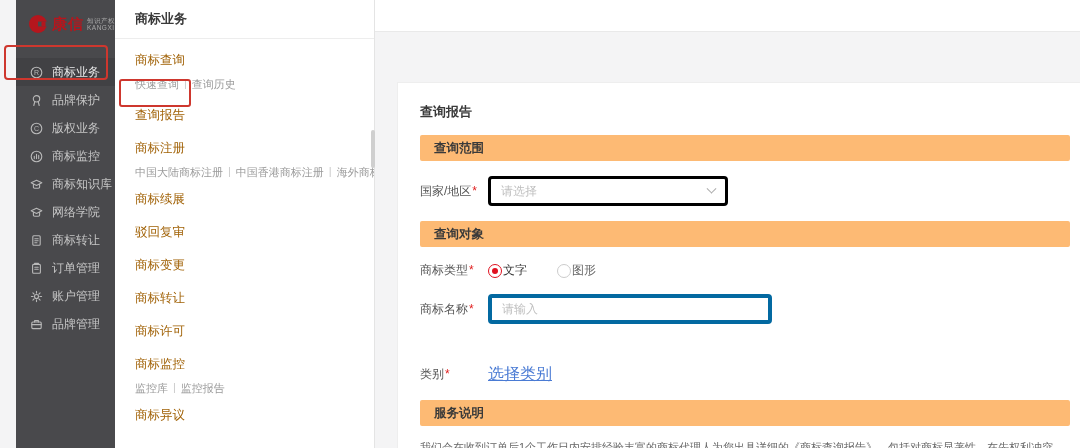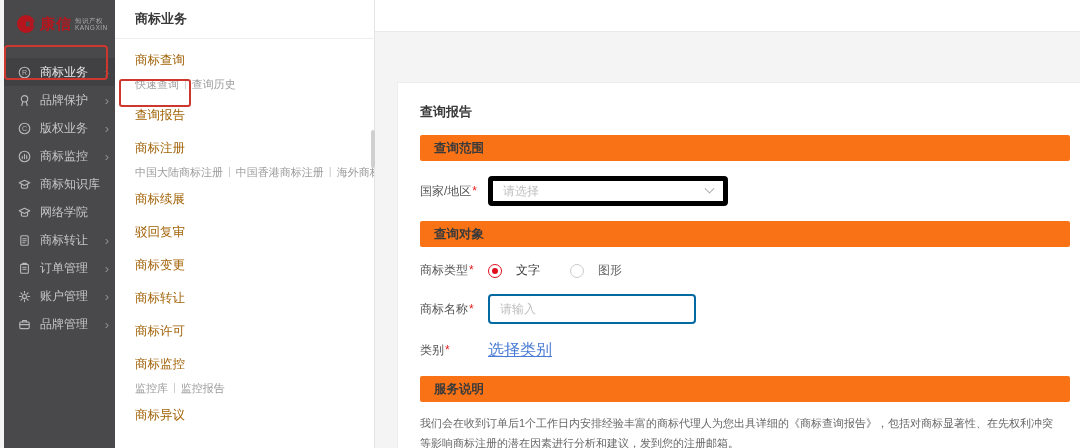--- a/index.html
+++ b/index.html
@@ -5,21 +5,21 @@
   * { margin:0; padding:0; box-sizing:border-box; }
   html,body { width:1080px; height:448px; overflow:hidden; }
   body {
     position:relative;
     font-family:"Liberation Sans","DejaVu Sans",sans-serif;
     background:#f4f4f5;
     color:#333;
   }
 
   
-  .sidebar { position:absolute; left:4px; top:0; width:115px; height:448px; background:#49494c; }
+  .sidebar { position:absolute; left:16px; top:0; width:115px; height:448px; background:#49494c; }
   .logo { height:48px; display:flex; align-items:center; padding-left:12px; }
   .logo-mark { width:20px; height:20px; margin-right:4px; flex-shrink:0; }
   .logo-cn { font-size:15px; font-weight:bold; color:#b5161d; letter-spacing:1px; }
   .logo-sub { display:flex; flex-direction:column; margin-left:3px; line-height:1.15; }
   .logo-sub span { font-size:6.5px; color:#a9a9a9; letter-spacing:0.5px; }
   .nav { padding-top:10px; }
   .nav-item { height:28px; display:flex; align-items:center; padding:0 10px 0 14px; color:#c6c6c6; font-size:12px; cursor:pointer; }
   .nav-item.active { background:#414144; color:#e9e9e9; }
   .nav-item .icon { width:13px; height:13px; margin-right:9px; flex-shrink:0; display:flex; }
   .nav-item svg { stroke:#b8b8b8; fill:none; stroke-width:1.1; stroke-linecap:round; stroke-linejoin:round; }
@@ -34,32 +34,32 @@
   .sm-sub { font-size:11px; color:#9b9b9b; display:flex; align-items:flex-start; white-space:nowrap; overflow:hidden; padding-bottom:3px; }
   .sm-sub .link-sub { cursor:pointer; }
   .sm-sep { color:#c9c9c9; margin:0 5px; }
   .scroll-thumb { position:absolute; left:371px; top:130px; width:4px; height:38px; background:#cfcfcf; border-radius:2px; }
 
   
   .main { position:absolute; left:375px; top:0; right:0; height:448px; background:#f4f4f5; }
   .topbar { height:32px; background:#fff; border-bottom:1px solid #e9e9e9; }
   .card { position:absolute; left:22px; top:82px; right:0; bottom:0; background:#fff; border:1px solid #eeeeee; border-right:none; border-bottom:none; padding:14px 10px 0 22px; }
   .page-title { font-size:13px; font-weight:bold; color:#3a3a3a; margin:6px 0 14px; }
-  .section-bar { background:#f97316; height:26px; line-height:26px; font-size:12.5px; font-weight:bold; color:#3a3a3a; padding-left:14px; border-radius:2px; }
+  .section-bar { background:#fdba74; height:26px; line-height:26px; font-size:12.5px; font-weight:bold; color:#3a3a3a; padding-left:14px; border-radius:2px; }
   .form-row { display:flex; align-items:center; margin:15px 0; }
-  .form-row.cat { margin-top:16px; }
+  .form-row.cat { margin-top:40px; }
   .form-label { width:68px; font-size:12px; color:#555; flex-shrink:0; }
   .req { color:#e02020; margin-left:1px; }
-  .select-box { width:240px; height:30px; border:5px solid #000000; border-radius:4px; background:#fff; display:flex; align-items:center; padding:0 10px; cursor:pointer; }
+  .select-box { width:240px; height:30px; border:3px solid #000000; border-radius:4px; background:#fff; display:flex; align-items:center; padding:0 10px; cursor:pointer; }
   .select-ph { flex:1; font-size:12px; color:#bfbfbf; }
   .chevron-down { width:7px; height:7px; border-right:1.4px solid #aaa; border-bottom:1.4px solid #aaa; transform:rotate(45deg) translate(-2px,-2px); }
-  .text-input { width:208px; height:30px; border:2px solid #0369a1; border-radius:4px; padding:0 10px; font-size:12px; color:#333; outline:none; font-family:inherit; }
+  .text-input { width:284px; height:30px; border:4px solid #0369a1; border-radius:4px; padding:0 10px; font-size:12px; color:#333; outline:none; font-family:inherit; }
   .text-input::placeholder { color:#bfbfbf; }
   .radio-group { display:flex; align-items:center; gap:30px; }
-  .radio { display:flex; align-items:center; gap:14px; font-size:12px; color:#666; cursor:pointer; }
+  .radio { display:flex; align-items:center; gap:1px; font-size:12px; color:#666; cursor:pointer; }
   .rb { width:14px; height:14px; border-radius:50%; border:1px solid #ccc; background:#fff; position:relative; flex-shrink:0; }
   .radio.selected .rb { border-color:#e0101e; }
   .radio.selected .rb::after { content:""; position:absolute; left:3px; top:3px; width:6px; height:6px; border-radius:50%; background:#e0101e; }
   .radio.selected { color:#333; }
   .link { color:#4a7bd4; font-size:16px; text-decoration:underline; cursor:pointer; }
   .service-text { font-size:11px; color:#666; line-height:1.8; margin:12px 12px 12px 0; }
 
   
   .annotation { position:absolute; border:2px solid #ce372e; background:transparent; z-index:50; pointer-events:none; }
   .annotation.sidebar-box { left:4px; top:45px; width:104px; height:35px; border-radius:4px; }

